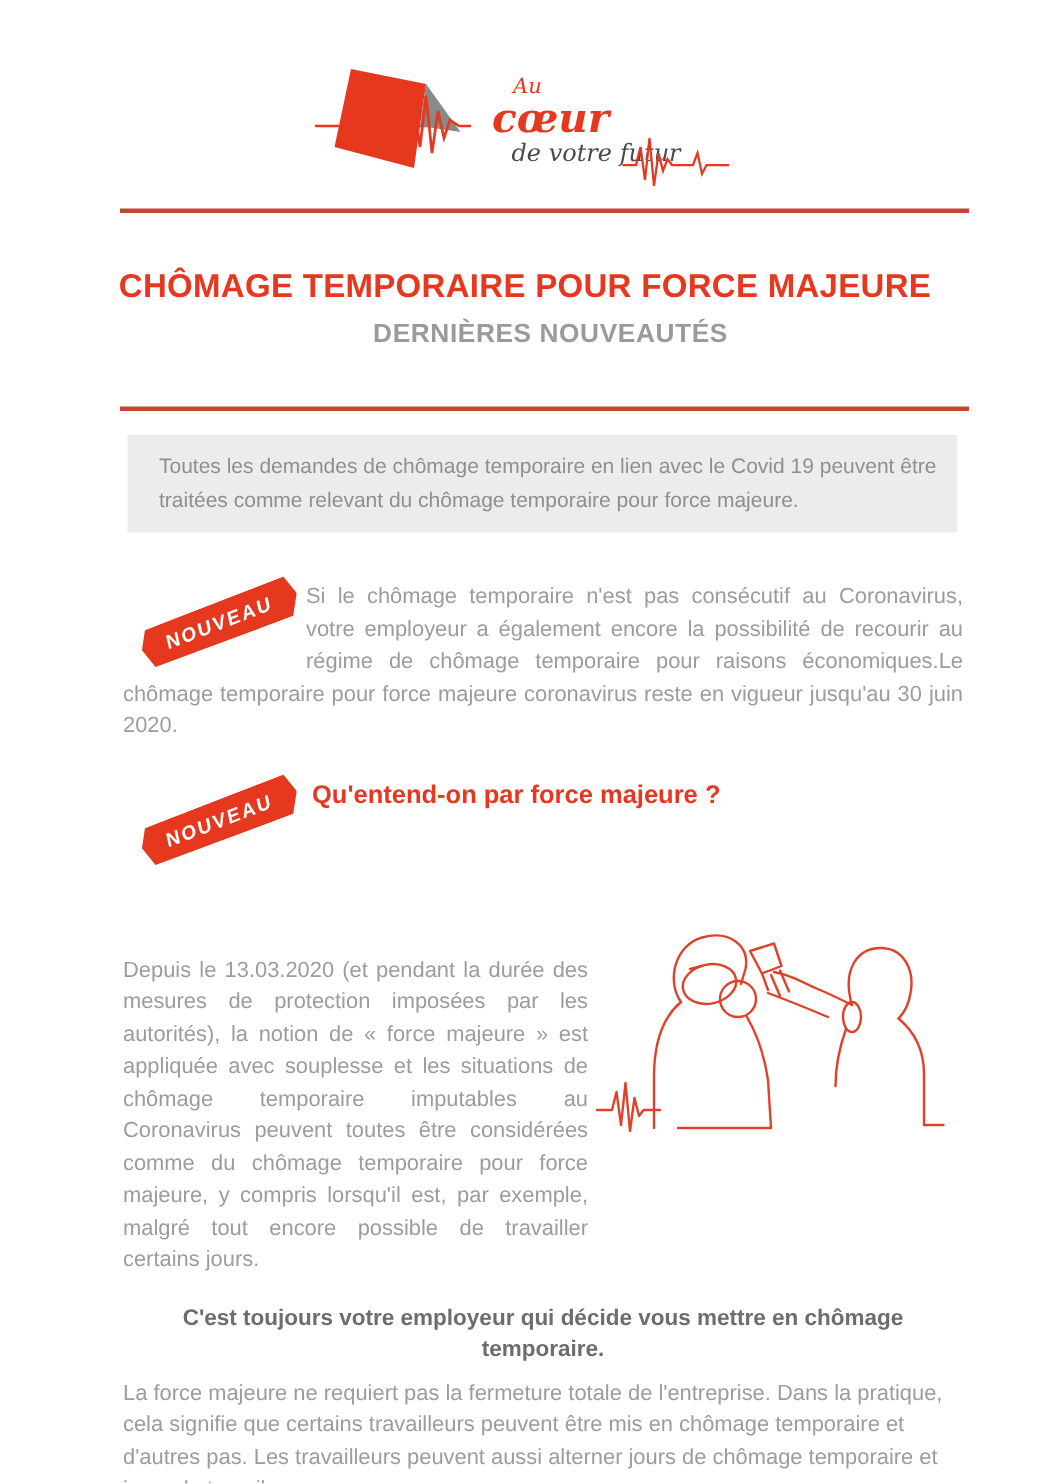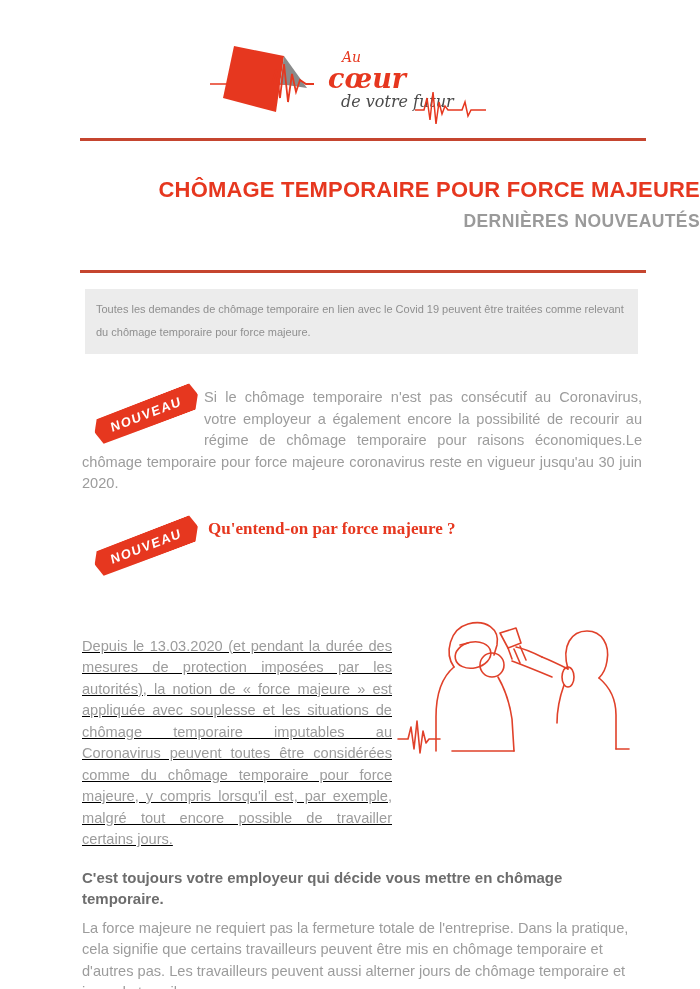--- a/index.html
+++ b/index.html
@@ -16,51 +16,51 @@
     width:700px;height:989px;background:#fff;position:relative;overflow:hidden;
     font-family:"Liberation Sans", sans-serif;
   }
   
   .logo-wrap{width:280px;margin:36px auto 0 auto;}
   
   .rule{height:3px;background:var(--rule-red);margin-left:80px;width:566px;border:none;}
   .rule-top{margin-top:10px;}
   .rule-mid{margin-top:36px;}
   
-  .title-block{margin-top:34px;text-align:right;line-height:30px;}
+  .title-block{margin-top:34px;text-align:center;line-height:30px;}
   .title-line{color:var(--red);font-size:22px;font-weight:bold;letter-spacing:0.2px;}
   .subtitle{color:var(--gray-sub);font-size:17.5px;font-weight:bold;letter-spacing:0.4px;margin-top:3px;line-height:26px;padding-left:34px;}
   
   .highlight{
-    margin:16px 62px 0 85px;background:var(--hl-bg);padding:9px 11px 10px 11px;
-    color:#8f8f8f;font-size:11px;line-height:23px;
+    margin:16px 62px 0 85px;background:var(--hl-bg);padding:9px 11px 10px 21px;
+    color:#8f8f8f;font-size:14px;line-height:23px;
   }
   
   .body{color:var(--gray-text);font-size:14.6px;line-height:21.5px;margin:0;}
   .justify{text-align:justify;margin-top:33px;}
   
   .stamp-float{float:left;width:122px;height:58px;}
   .stamp-float-2{float:left;width:126px;height:64px;}
   .stamp{
     width:110px;height:27px;background:var(--red);
     transform:rotate(-21deg) translate(4px,16px);
     display:flex;align-items:center;justify-content:center;
     clip-path:polygon(0 45%, 6% 2%, 96% 0%, 100% 50%, 93% 100%, 4% 96%);
   }
   .stamp-text{color:#ffffff;font-weight:bold;font-size:13px;letter-spacing:1.5px;transform:skewX(-8deg);}
   .section-intro{margin:20px 58px 0 82px;}
   .section-fm{margin:24px 58px 0 82px;}
-  .fm-heading{color:var(--red);font-size:17px;font-weight:bold;margin:6px 0 12px 0;font-family:Liberation Serif, serif;}
+  .fm-heading{color:var(--red);font-size:17px;font-weight:bold;margin:6px 0 12px 0;}
   .clear{clear:both;}
   
   .cols{margin:20px 50px 0 82px;display:flex;}
-  .col-text{width:310px;text-decoration:underline;}
+  .col-text{width:310px;}
   .col-art{width:248px;margin-left:4px;padding-top:16px;}
   
-  .bold-note{margin:16px 58px 0 82px;color:var(--gray-dark);font-size:15px;font-weight:bold;line-height:21px;}
+  .bold-note{margin:16px 58px 0 82px;color:var(--gray-dark);font-size:15px;font-weight:bold;line-height:21px;text-align:center;}
   .practice{margin:9px 58px 0 82px;}
   svg text.script{font-family:"DejaVu Serif", serif;font-style:italic;}
 </style>
 </head>
 <body>
 
 <div class="page">
 
   <div class="logo-wrap">
     <svg width="280" height="88" viewBox="0 0 280 88">

